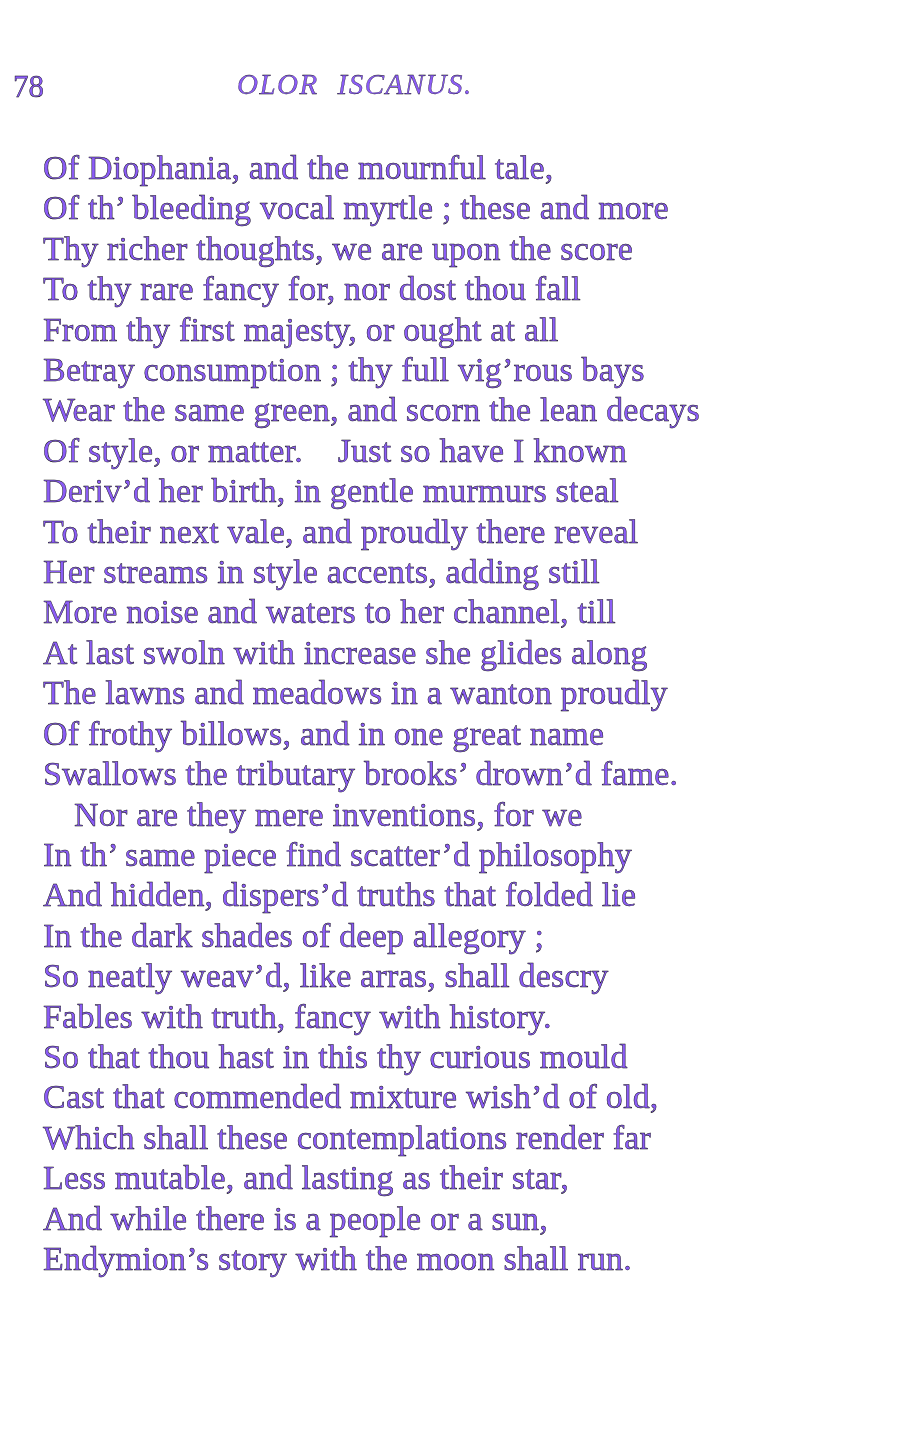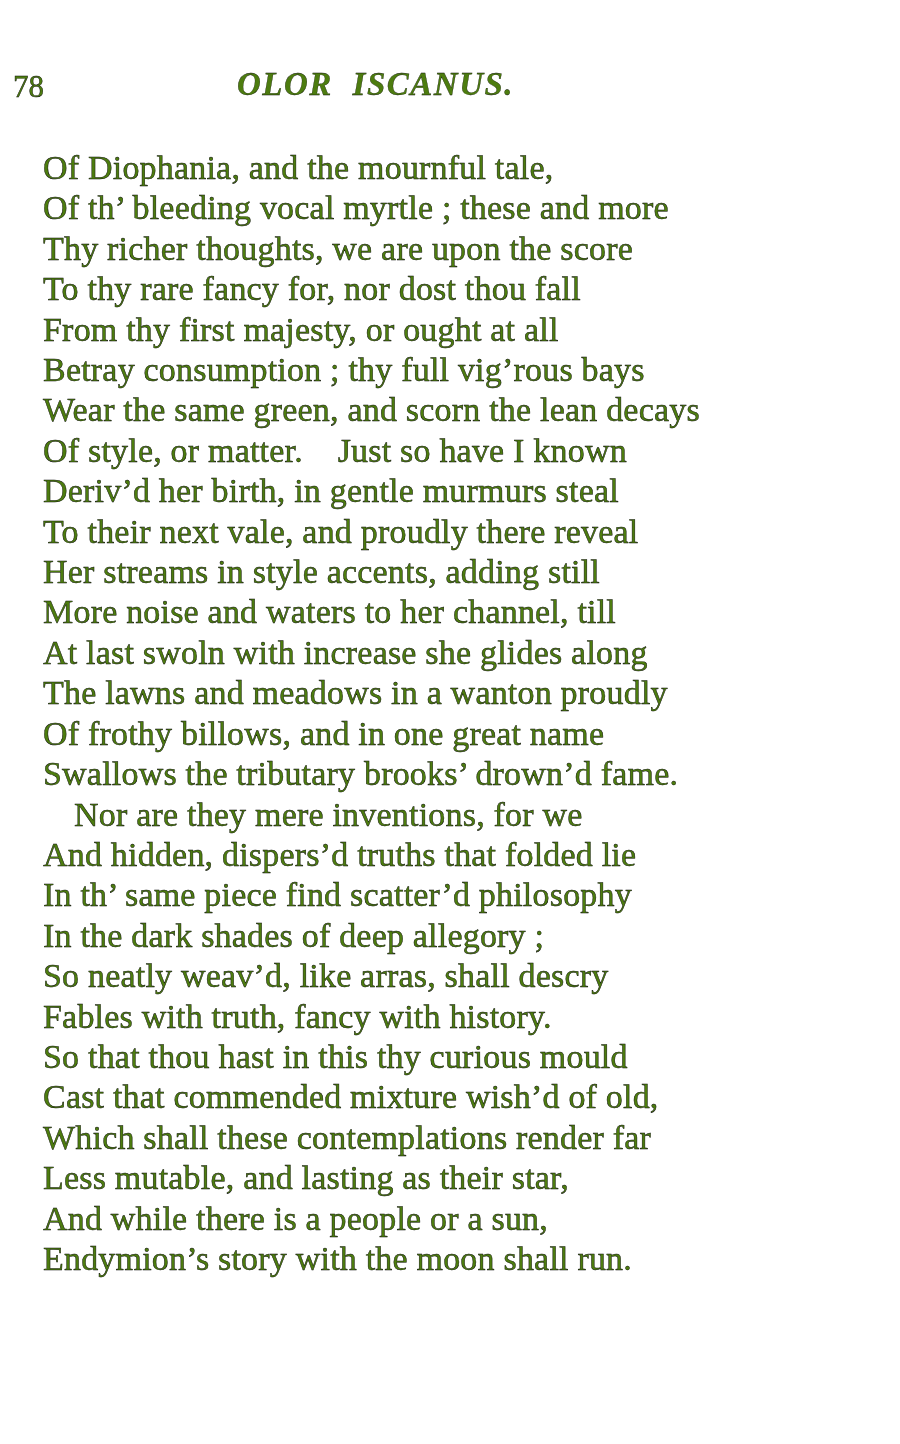--- a/index.html
+++ b/index.html
@@ -7,45 +7,45 @@
     padding: 0;
     background: #ffffff;
   }
   .page {
     position: relative;
     width: 868px;
     height: 1444px;
     background: #ffffff;
     overflow: hidden;
     font-family: "Liberation Serif", serif;
-    color: #4d7c0f;
+    color: #8b5cf6;
     -webkit-text-stroke: 0.45px #0a0a0a;
   }
   .header {
     position: absolute;
     top: 64px;
     left: 0;
     width: 900px;
     height: 44px;
   }
   .page-number {
     position: absolute;
     left: 13px;
     top: 6px;
     font-size: 31px;
     line-height: 34px;
   }
   .header-title {
     position: absolute;
     left: 237px;
     top: 2px;
-    font-size: 33px;
+    font-size: 29px;
     line-height: 36px;
     font-style: italic;
-    font-weight: bold;
+    font-weight: normal;
     letter-spacing: 1.5px;
     word-spacing: 10px;
     -webkit-text-stroke: 0.3px #0a0a0a;
   }
   .poem {
     position: absolute;
     top: 148px;
     left: 43px;
     width: 820px;
   }
@@ -78,22 +78,22 @@
       <div class="poem-line">Of style, or matter.    Just so have I known</div>
       <div class="poem-line">Deriv’d her birth, in gentle murmurs steal</div>
       <div class="poem-line">To their next vale, and proudly there reveal</div>
       <div class="poem-line">Her streams in style accents, adding still</div>
       <div class="poem-line">More noise and waters to her channel, till</div>
       <div class="poem-line">At last swoln with increase she glides along</div>
       <div class="poem-line">The lawns and meadows in a wanton proudly</div>
       <div class="poem-line">Of frothy billows, and in one great name</div>
       <div class="poem-line">Swallows the tributary brooks’ drown’d fame.</div>
       <div class="poem-line indented">Nor are they mere inventions, for we</div>
+      <div class="poem-line">In th’ same piece find scatter’d philosophy</div>
       <div class="poem-line">And hidden, dispers’d truths that folded lie</div>
-      <div class="poem-line">In th’ same piece find scatter’d philosophy</div>
       <div class="poem-line">In the dark shades of deep allegory ;</div>
       <div class="poem-line">So neatly weav’d, like arras, shall descry</div>
       <div class="poem-line">Fables with truth, fancy with history.</div>
       <div class="poem-line">So that thou hast in this thy curious mould</div>
       <div class="poem-line">Cast that commended mixture wish’d of old,</div>
       <div class="poem-line">Which shall these contemplations render far</div>
       <div class="poem-line">Less mutable, and lasting as their star,</div>
       <div class="poem-line">And while there is a people or a sun,</div>
       <div class="poem-line">Endymion’s story with the moon shall run.</div>
     </div>

